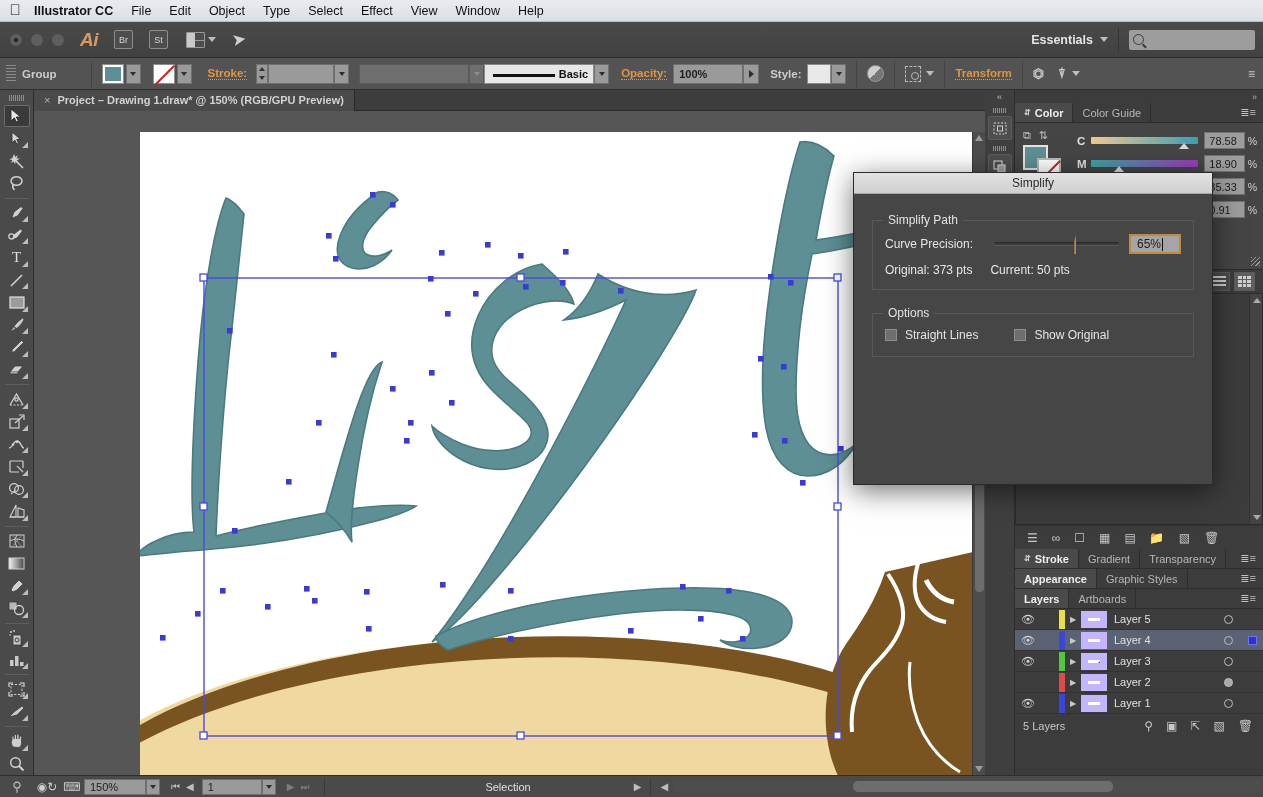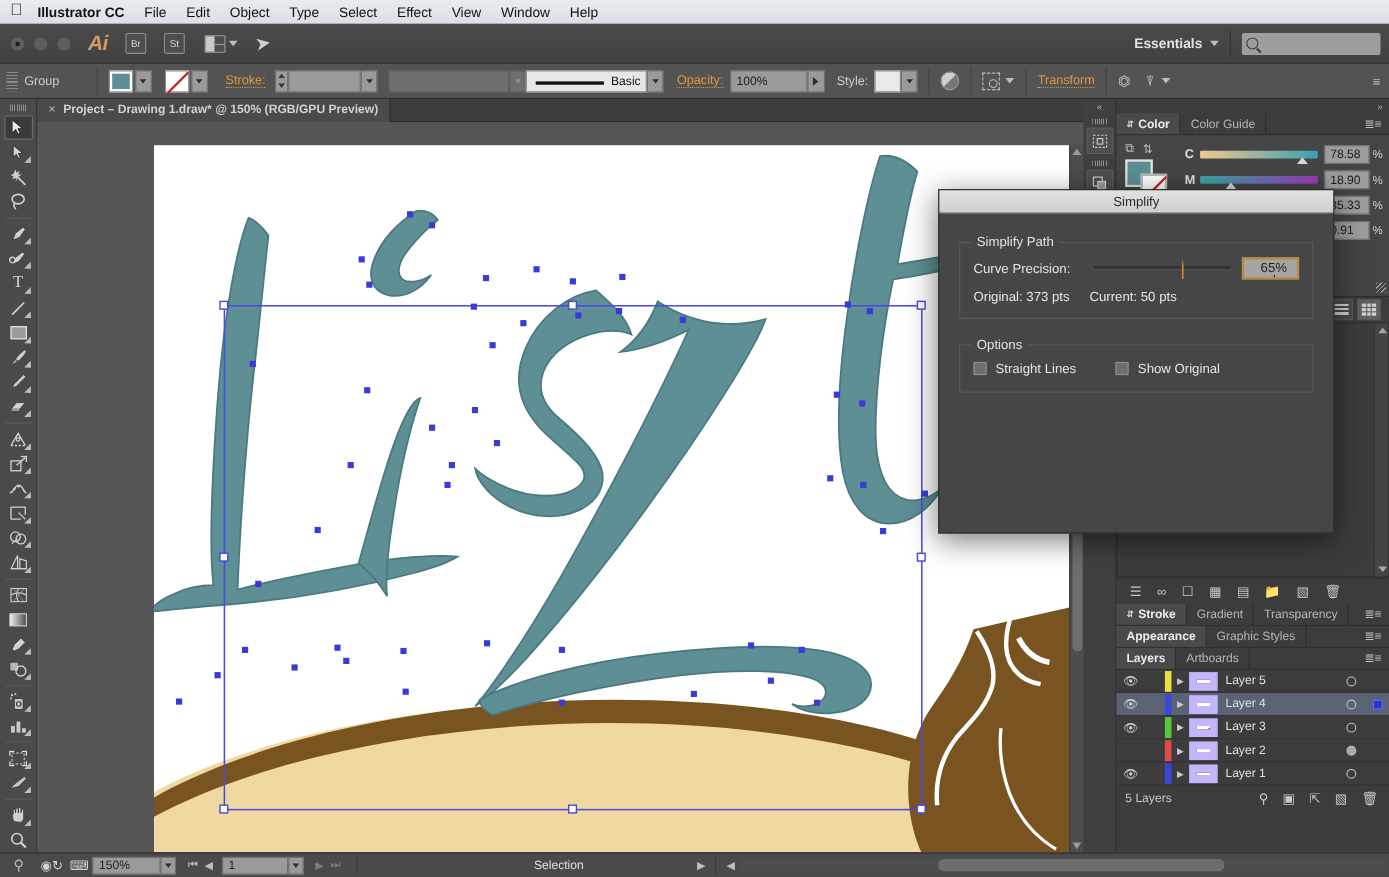--- a/index.html
+++ b/index.html
@@ -54,21 +54,21 @@
     width:126px; height:20px; background:#9d9d9d; border-radius:2px;
     display:flex; align-items:center; padding-left:4px;
   }
   .ws-search .mag { width:11px;height:11px;border:1.6px solid #3a3a3a;border-radius:50%;position:relative;}
   .ws-search .mag::after{content:"";position:absolute;right:-4px;bottom:-3px;width:5px;height:1.6px;background:#3a3a3a;transform:rotate(45deg);}
 
   
   .ctrlbar {
     position: absolute; left:0; top:58px; width:1263px; height:32px;
     background:#535353; border-bottom:1px solid #2e2e2e;
-    display:flex; align-items:center; font-size:11.5px; color:#d4d4d4;
+    display:flex; align-items:center; font-size:11.5px; color:#d4d4d4;font-weight:bold;
   }
   .gripper { width:10px; height:18px; margin:0 6px 0 6px;
     background: repeating-linear-gradient(to bottom,#8a8a8a 0 1px,transparent 1px 3px);
   }
   .ctl-label { color:#cccccc; font-size:11.5px; }
   .vsep { width:1px; height:26px; background:#434343; margin:0 10px; }
   .swatch-box { width:22px; height:20px; background:#fff; border:1px solid #8e8e8e; display:flex;align-items:center;justify-content:center;}
   .swatch-box i { display:block; width:16px;height:14px;background:#5d8f95; }
   .swatch-none { width:22px;height:20px;background:#fff;border:1px solid #8e8e8e; position:relative; }
   .swatch-none::after{content:"";position:absolute;left:-2px;top:9px;width:26px;height:2px;background:#cc2222;transform:rotate(-45deg);}
@@ -241,21 +241,21 @@
   .fs-legend { position:absolute; top:-8px; left:10px; background:#464646; padding:0 5px; color:#e2e2e2; font-size:12px;}
   .row { display:flex; align-items:center; height:26px; }
   .row-label { color:#e4e4e4; font-size:12px; width:110px; }
   .trk { flex:1; height:4px; background:#3a3a3a; border-top:1px solid #2b2b2b; border-bottom:1px solid #5a5a5a; position:relative; margin-right:10px;}
   .knob { position:absolute; top:-7px; width:13px; height:14px; }
   .knob-shape { width:13px;height:14px; background:#4a4a4a; border:1px solid #c08a3e;
      clip-path: polygon(50% 0,100% 38%,100% 100%,0 100%,0 38%); }
   .knob-shape.plain { border-color:#a8a8a8; }
   .num { width:52px; height:20px; background:#9d9d9d; color:#1d1d1d; font-size:12px;
      display:flex; align-items:center; padding-left:6px; border:1px solid #6f6f6f;}
-  .num.focus { border:2px solid #c08a3e; background:#a5a5a5;flex-direction:column;}
+  .num.focus { border:2px solid #c08a3e; background:#a5a5a5;}
   .caretbar { width:1px; height:13px; background:#111; margin-left:1px;}
   .pts-line { color:#e6e6e6; font-size:12px; margin-top:6px; display:flex; gap:18px;}
   .opt-row { display:flex; align-items:center; gap:0; margin-top:2px;}
   .chk { width:12px;height:12px; background:#6e6e6e; border:1px solid #8d8d8d; margin-right:8px; display:inline-block; position:relative;}
   .chk.checked::after{content:"✓"; position:absolute; left:0px; top:-4px; color:#e6e6e6; font-size:13px;}
   .chk.trans { background:transparent; border:1px solid #a9a9a9;}
   .opt-lbl { color:#e4e4e4; font-size:12px; }
   .dlg-foot { display:flex; align-items:center; padding:0 18px; margin-top:20px;}
   .btn { width:100px; height:23px; background:#565656; border:1px solid #2f2f2f;
      color:#ececec; font-size:12px; display:flex;align-items:center;justify-content:center; border-radius:2px;}

